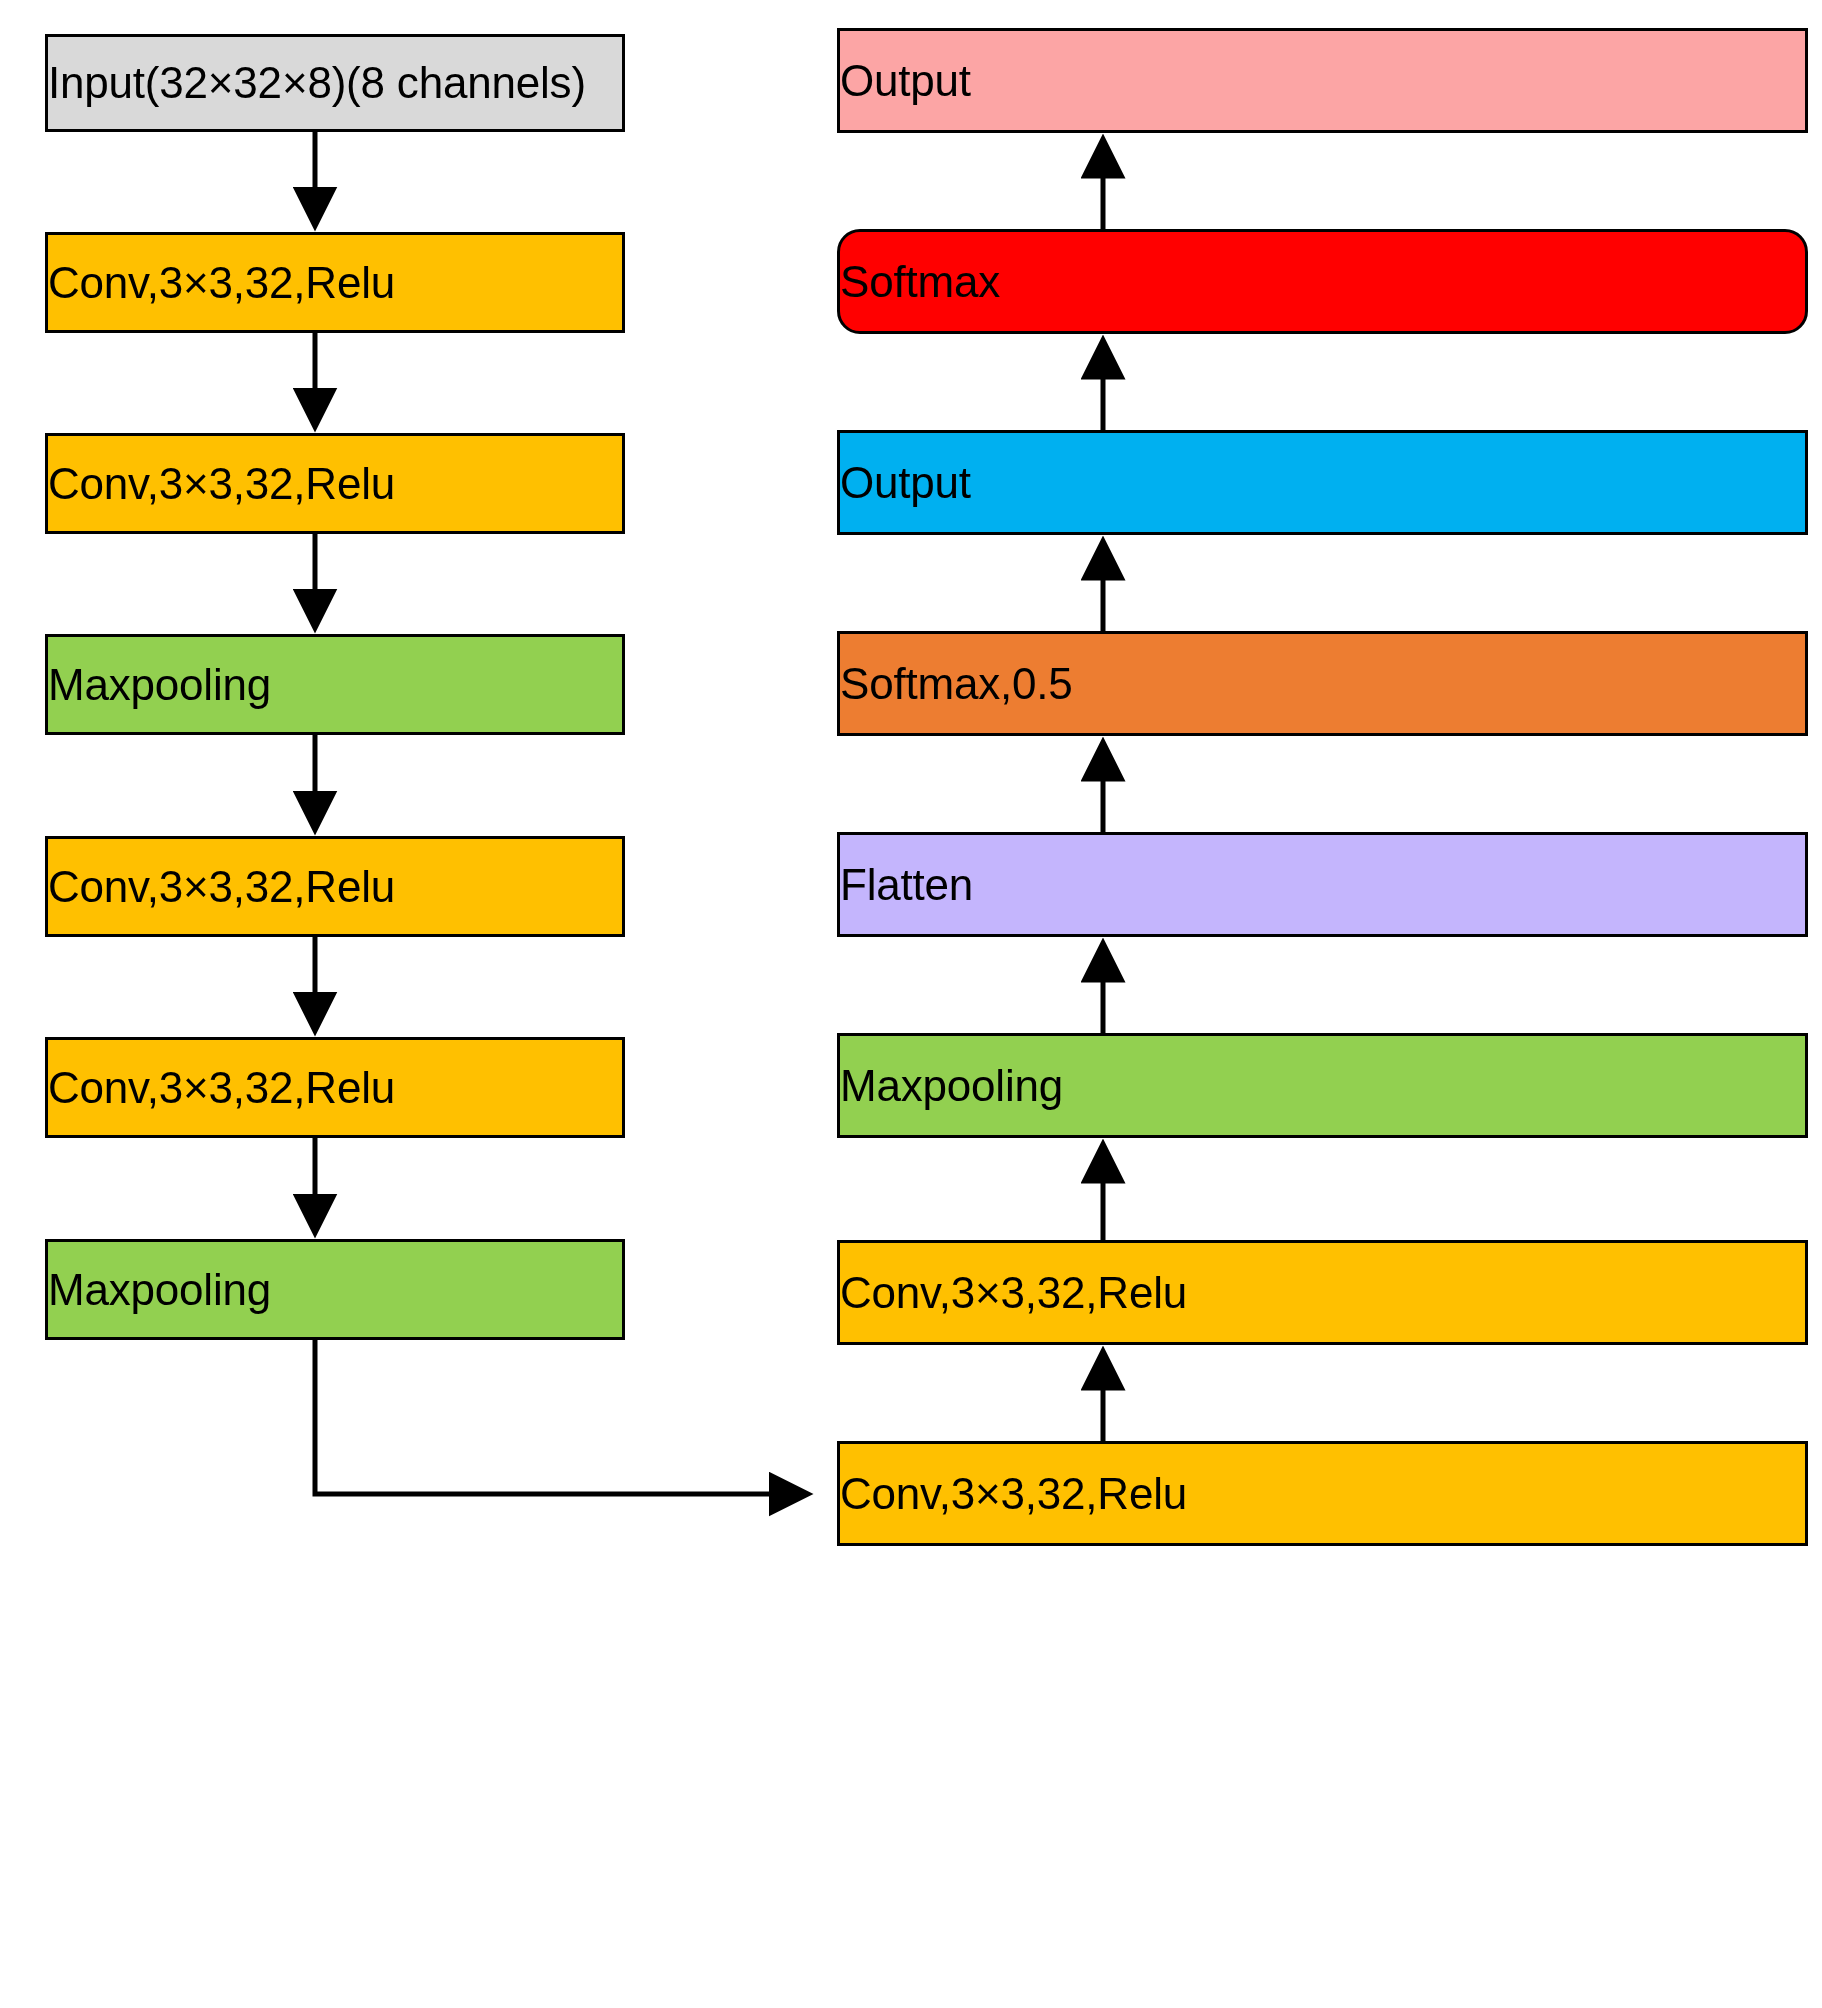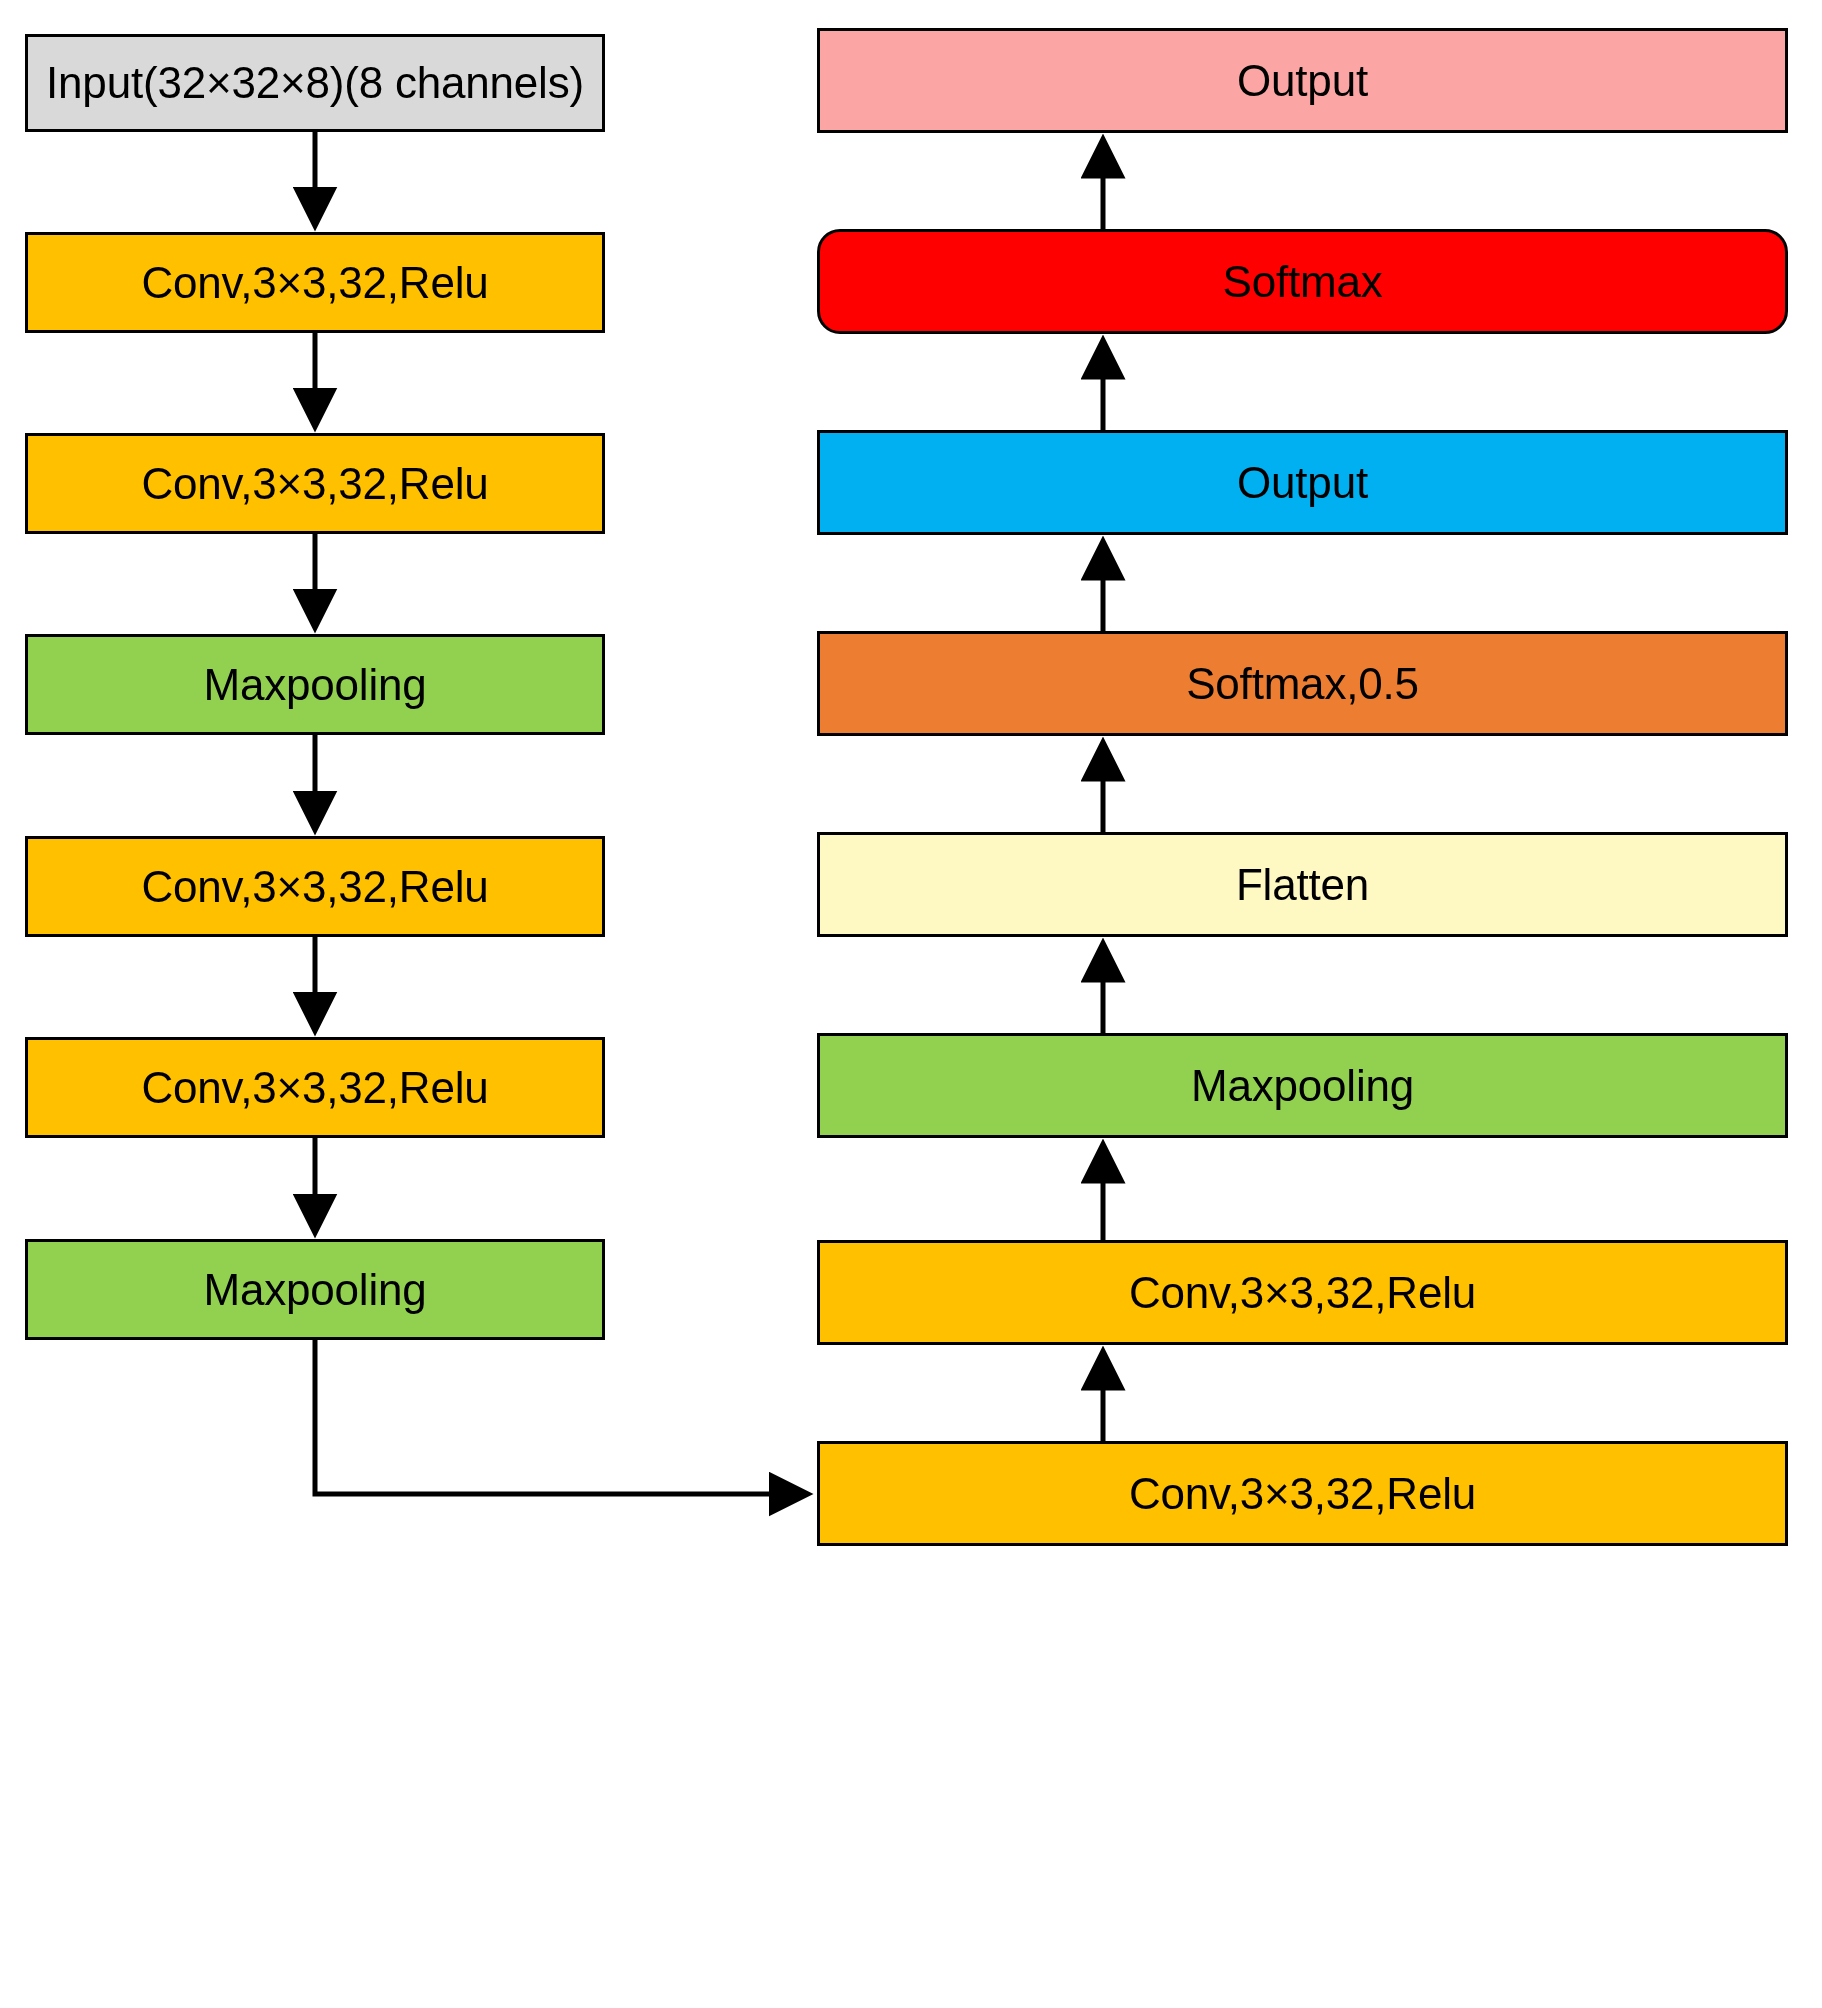--- a/index.html
+++ b/index.html
@@ -13,28 +13,28 @@
     position:relative;
     width:1822px;height:2008px;
     background:#ffffff;
   }
   .node{
     position:absolute;
     box-sizing:border-box;
     border:3px solid #000000;
     display:flex;
     align-items:center;
-    justify-content:center;
     color:#000000;
     font-size:44px;
     font-weight:400;
     line-height:1;
     letter-spacing:-0.2px;
     white-space:nowrap;
     font-family:"Liberation Sans", sans-serif;
+    margin-left:20px;
   }
   .node .lbl{pointer-events:none;}
   svg.edges{
     position:absolute;left:0;top:0;
     width:1822px;height:2008px;
     pointer-events:none;
   }
 </style>
 </head>
 <body>
@@ -93,21 +93,21 @@
   </div>
   <div class="node" style="left: 817px; top: 229px; width: 971px; height: 105px; background: rgb(255, 0, 0); border-color: rgb(0, 0, 0); border-radius: 23px;">
     <span class="lbl">Softmax</span>
   </div>
   <div class="node" style="left: 817px; top: 430px; width: 971px; height: 105px; background: rgb(0, 176, 240); border-color: rgb(0, 0, 0);">
     <span class="lbl">Output</span>
   </div>
   <div class="node" style="left: 817px; top: 631px; width: 971px; height: 105px; background: rgb(237, 125, 49); border-color: rgb(0, 0, 0);">
     <span class="lbl">Softmax,0.5</span>
   </div>
-  <div class="node" style="left: 817px; top: 832px; width: 971px; height: 105px; background: #fef9c3; border-color: rgb(0, 0, 0);">
+  <div class="node" style="left: 817px; top: 832px; width: 971px; height: 105px; background: #c4b5fd; border-color: rgb(0, 0, 0);">
     <span class="lbl">Flatten</span>
   </div>
   <div class="node" style="left: 817px; top: 1033px; width: 971px; height: 105px; background: rgb(146, 208, 80); border-color: rgb(0, 0, 0);">
     <span class="lbl">Maxpooling</span>
   </div>
   <div class="node" style="left: 817px; top: 1240px; width: 971px; height: 105px; background: rgb(255, 192, 0); border-color: rgb(0, 0, 0);">
     <span class="lbl">Conv,3×3,32,Relu</span>
   </div>
   <div class="node" style="left: 817px; top: 1441px; width: 971px; height: 105px; background: rgb(255, 192, 0); border-color: rgb(0, 0, 0);">
     <span class="lbl">Conv,3×3,32,Relu</span>

